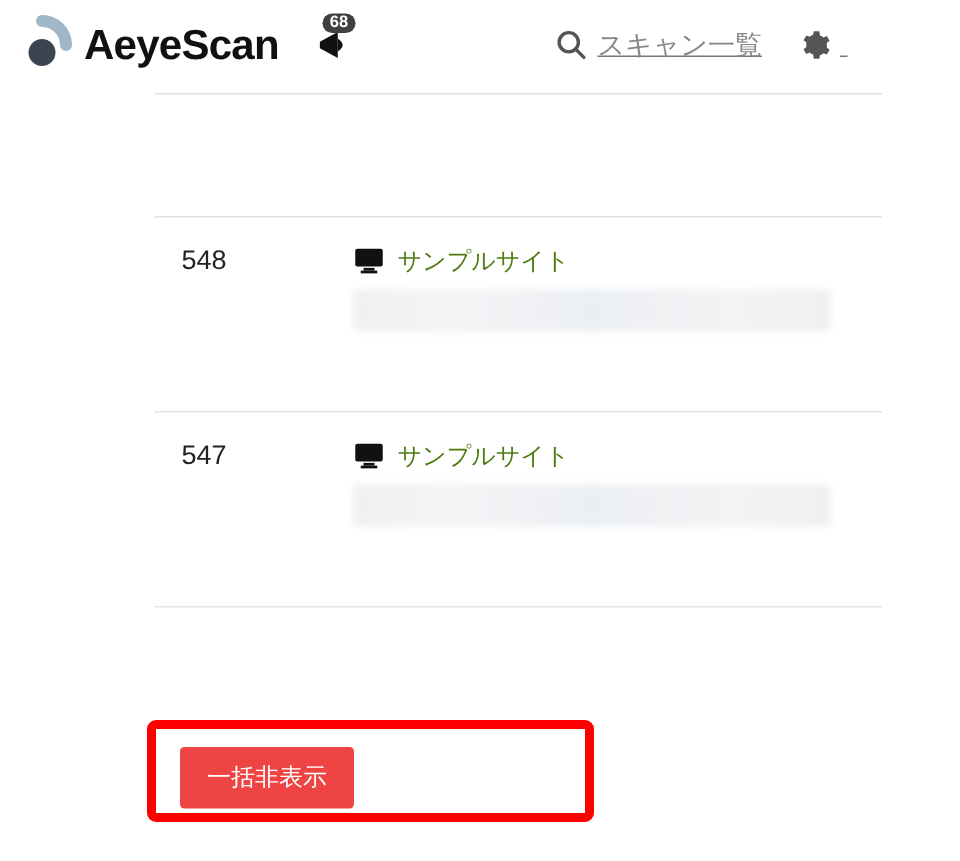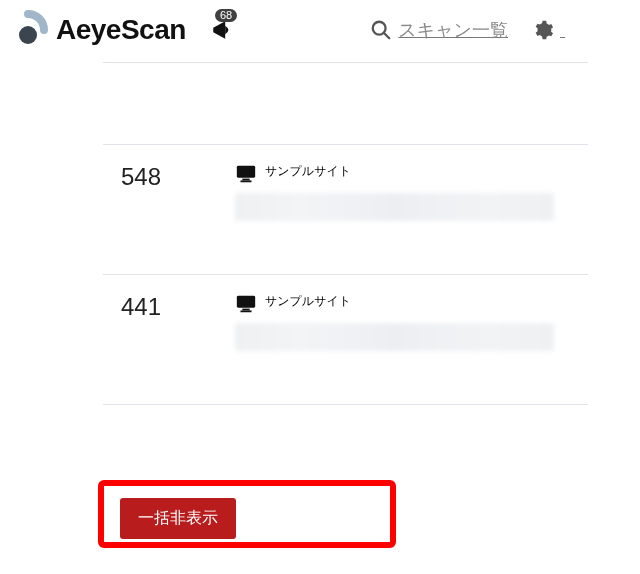--- a/index.html
+++ b/index.html
@@ -22,21 +22,21 @@
     margin-left: 22px;
     width: 30px; height: 30px;
     display:flex; align-items:center; justify-content:center;
   }
   .notif-badge {
     position: absolute;
     top: -6px; left: 7px;
     background: #404040;
     color: #fff;
     font-size: 11px;
-    font-weight: 400;
+    font-weight: 700;
     border-radius: 10px;
     padding: 1px 5px;
     line-height: 1;
   }
 
   .nav { margin-left: auto; display:flex; align-items:center; gap: 24px; color:#777;text-decoration:underline; }
   .nav-item { display:flex; align-items:center; gap:6px; font-size:18px; color:#888; cursor:pointer; }
   .nav-item svg { flex:0 0 auto; }
   .nav-cut { width: 18px; overflow:hidden; white-space:nowrap; }
 
@@ -60,23 +60,23 @@
   }
   .row {
     display:flex;
     border-bottom: 1px solid #e0e4ea;
     min-height: 130px;
     padding: 18px 14px 22px 18px;
     gap: 34px;
   }
   .row:first-child { min-height: 82px; border-top:none; }
   .row.empty { padding: 10px 18px 50px 18px; }
-  .row .id { width: 80px; font-size: 24px; color:#222; }
+  .row .id { width: 80px; font-size: 18px; color:#222; }
   .row .content { flex:1; }
-  .site { display:flex; gap:8px; font-size:12px; color:#000000; }
+  .site { display:flex; align-items:center; gap:8px; font-size:16px; color:#4d7c0f; }
   .blur {
     margin-top: 8px;
     height: 28px;
     width: 94%;
     background: linear-gradient(90deg, #eef0f2 0%, #f3f4f6 20%, #eceff2 50%, #f2f3f5 80%, #eef0f2 100%);
     filter: blur(2px);
     border-radius: 3px;
   }
 
   .actions-wrap {
@@ -87,21 +87,21 @@
   }
   .highlight-box {
     position:absolute;
     left: 98px; top: 480px;
     width: 298px; height: 68px;
     border: 6px solid #ff0000;
     border-radius: 6px;
     pointer-events:none;
   }
   .btn {
-    background: #b91c1c;
+    background: #ef4444;
     color:#fff;
     border:none;
     font-size: 16px;
     padding: 10px 18px;
     border-radius: 3px;
     cursor:pointer;
     font-family: Liberation Serif, serif;
   }
 </style>
 </head>
@@ -161,21 +161,21 @@
             <rect x="8" y="17" width="8" height="2" fill="#111"></rect>
             <rect x="6" y="19" width="12" height="2" fill="#111"></rect>
           </svg>
           <span>サンプルサイト</span>
         </div>
         <div class="blur"></div>
       </div>
     </div>
 
     <div class="row">
-      <div class="id">441</div>
+      <div class="id">547</div>
       <div class="content">
         <div class="site">
           <svg viewBox="0 0 24 24" width="22" height="22">
             <rect x="2" y="3" width="20" height="13" rx="1.5" fill="#111"></rect>
             <rect x="8" y="17" width="8" height="2" fill="#111"></rect>
             <rect x="6" y="19" width="12" height="2" fill="#111"></rect>
           </svg>
           <span>サンプルサイト</span>
         </div>
         <div class="blur"></div>

